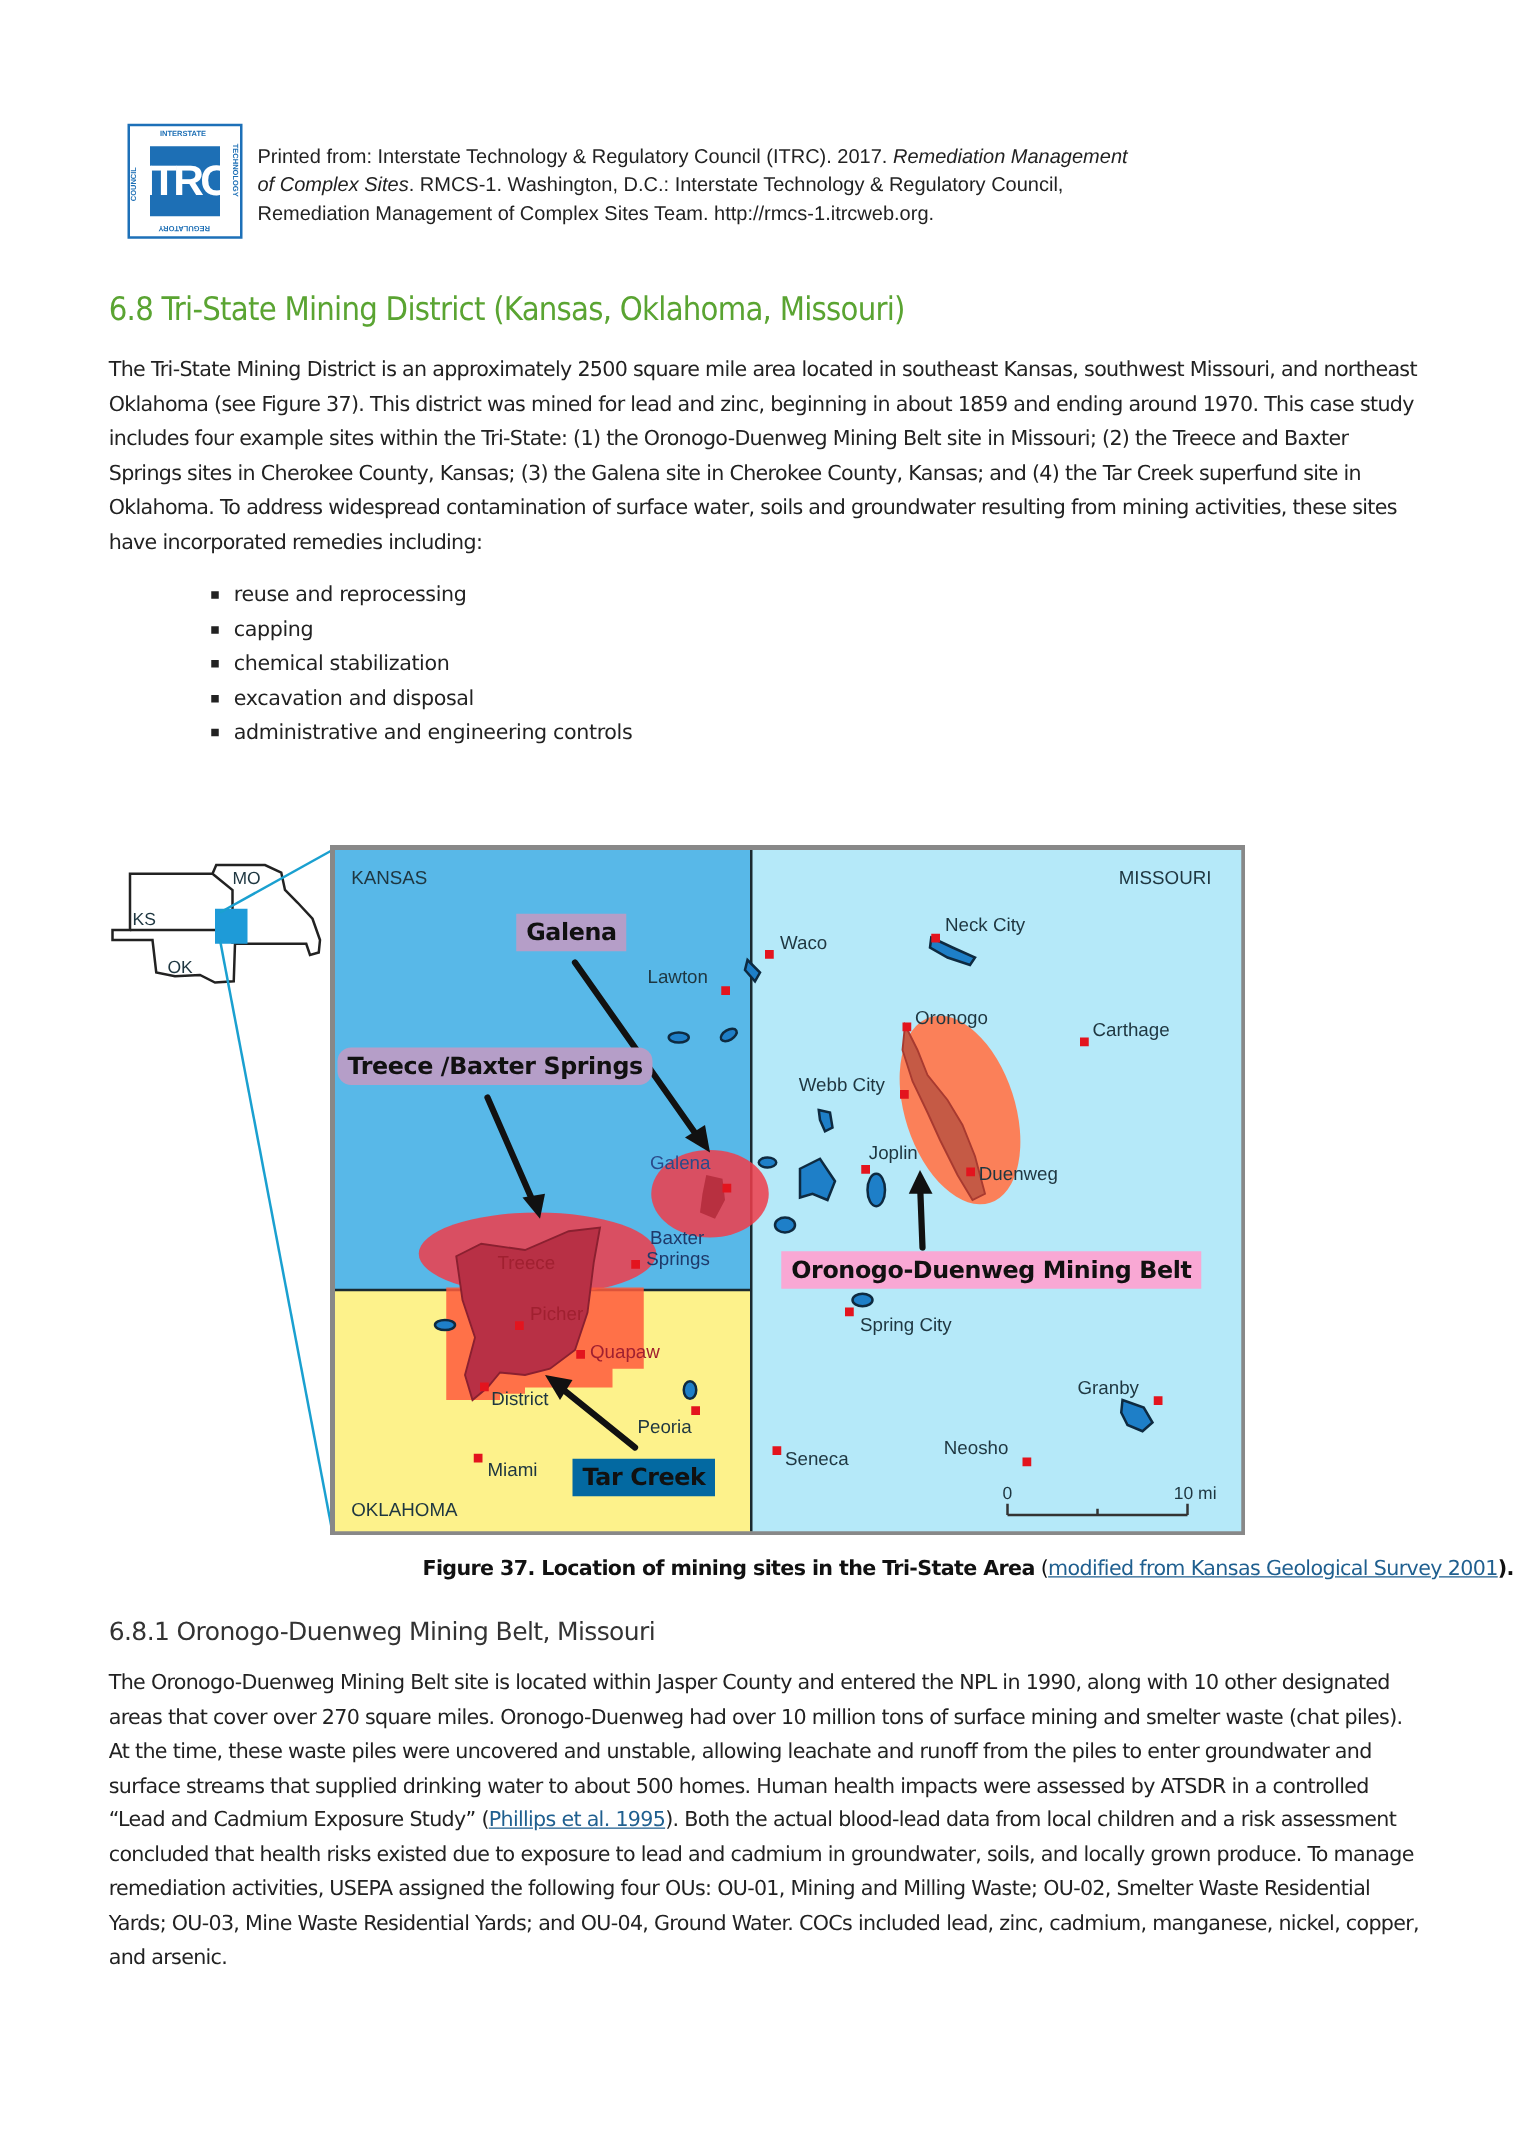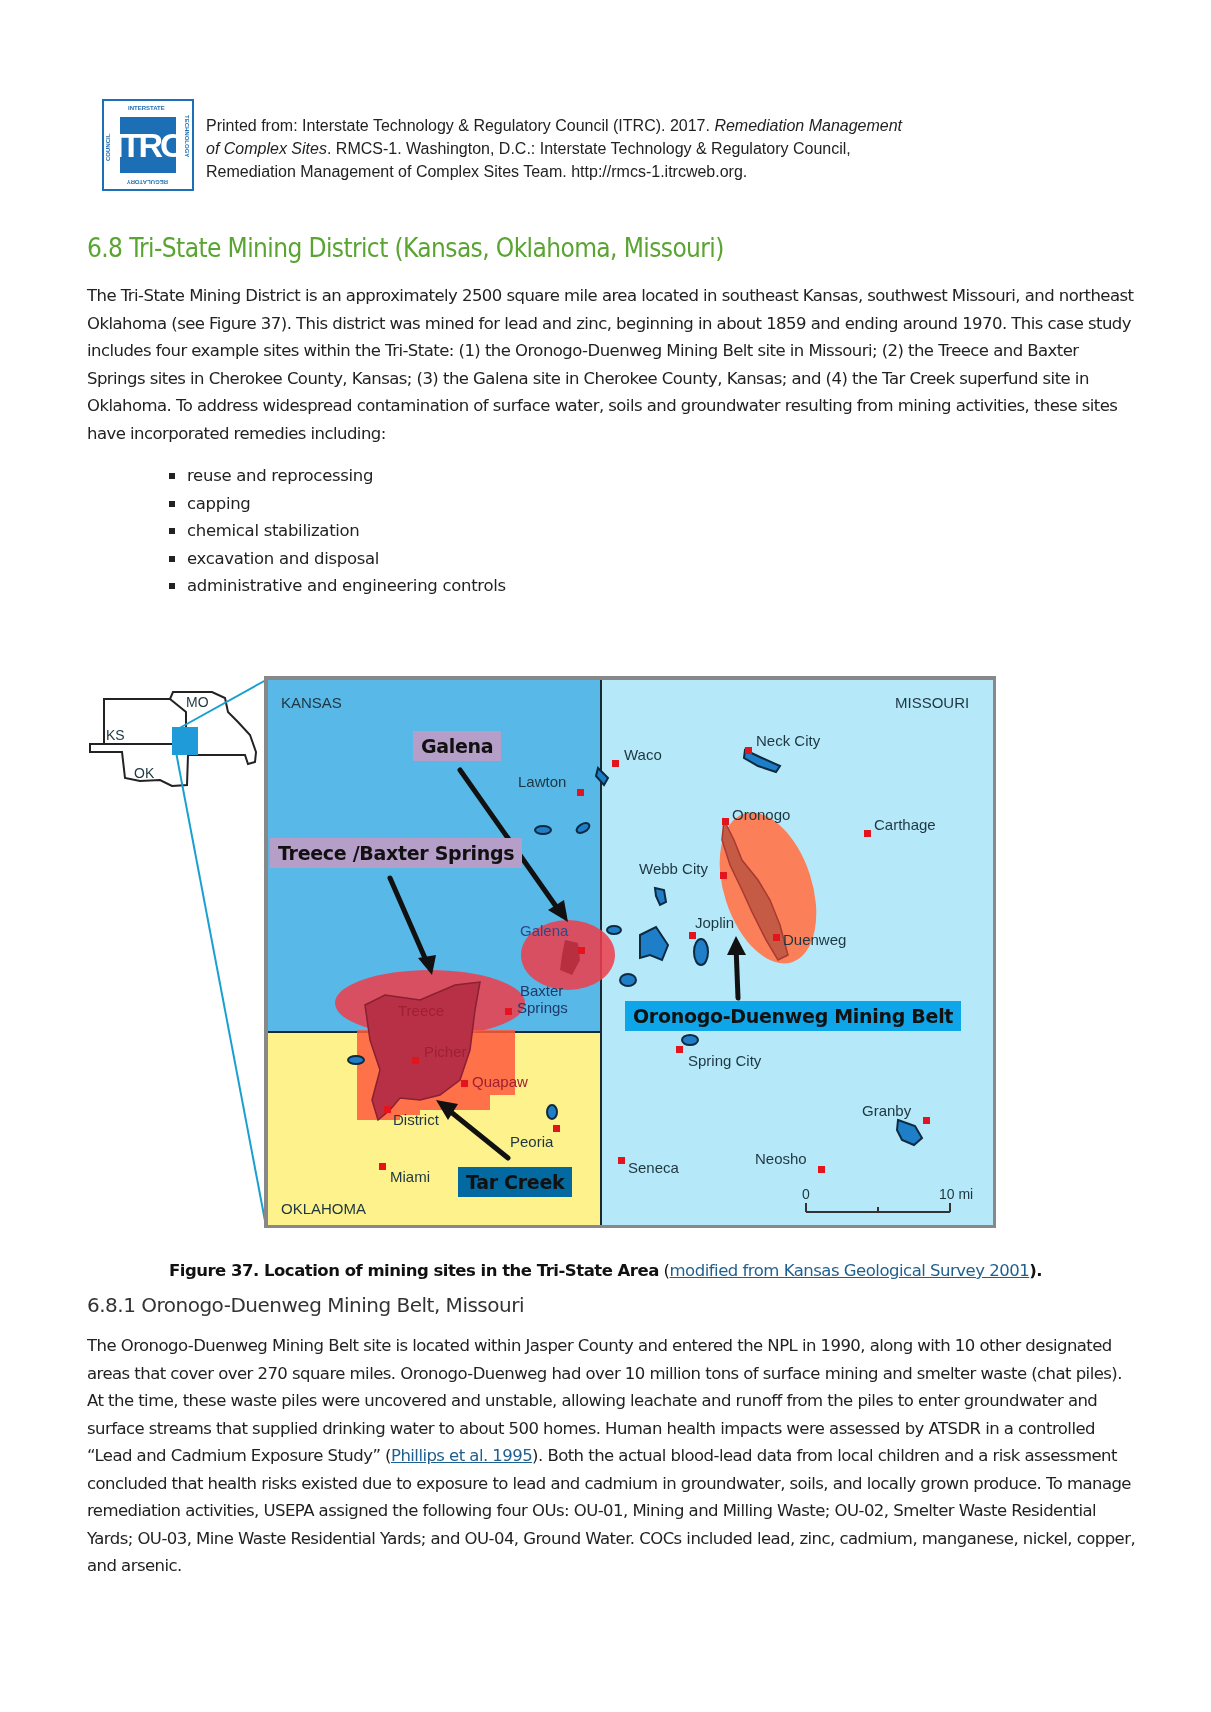--- a/index.html
+++ b/index.html
@@ -8,21 +8,21 @@
   .hdr-logo { left:102px; top:99px; width:92px; height:92px; border:2px solid #1d70b8; box-sizing:border-box; background:#fff; }
   .hdr-logo .inner { position:absolute; left:16px; top:16px; width:56px; height:56px; background:#1d6fb5; color:#fff; font:bold 34px "Liberation Sans", sans-serif; display:flex; align-items:center; justify-content:center; letter-spacing:-3px; }
   .hdr-logo .ring { position:absolute; font:bold 6px "Liberation Sans", sans-serif; color:#1d6fb5; }
   .hdr-text { left:206px; top:114px; font:16px/23px "Liberation Sans", sans-serif; color:#222; width:900px; }
   .hdr-text i { font-style:italic; }
   h1 { position:absolute; left:87px; top:231px; margin:0; font:26px/34px "DejaVu Sans Condensed","DejaVu Sans", sans-serif; color:#5aa432; font-stretch:condensed; letter-spacing:-0.6px; }
   .para { position:absolute; left:87px; width:1050px; font:16.5px/27.5px "DejaVu Sans", sans-serif; color:#222; letter-spacing:-0.55px; }
   ul.rem { position:absolute; left:165px; top:462px; margin:0; padding:0; list-style:none; font:16.5px/27.5px "DejaVu Sans", sans-serif; color:#222; letter-spacing:-0.3px; }
   ul.rem li { position:relative; padding-left:22px; }
   ul.rem li::before { content:""; position:absolute; left:4px; top:11px; width:6px; height:6px; background:#222; }
-  .caption { position:absolute; left:0; width:1211px; top:1245px; text-align:center; font:bold 16.5px "DejaVu Sans", sans-serif; letter-spacing:-0.5px; color:#111;margin-top:16px; }
+  .caption { position:absolute; left:0; width:1211px; top:1245px; text-align:right; font:bold 16.5px "DejaVu Sans", sans-serif; letter-spacing:-0.5px; color:#111; }
   .caption a { font-weight:normal; color:#1f5f8f; text-decoration:underline; }
   h2 { position:absolute; left:87px; top:1291px; margin:0; font:20px/28px "DejaVu Sans", sans-serif; color:#333; letter-spacing:-0.5px; }
   a.link { color:#1f5f8f; text-decoration:underline; }
   .map-label { position:absolute; font:15px "Liberation Sans", sans-serif; color:#1e3640; white-space:nowrap; }
   .state-label { position:absolute; font:15px "Liberation Sans", sans-serif; color:#1e3640; }
   .callout { position:absolute; font:bold 19px "DejaVu Sans", sans-serif; color:#111; padding:4px 8px; white-space:nowrap; letter-spacing:-0.3px; }
   .town { position:absolute; width:7px; height:7px; background:#e3141e; }
 </style>
 </head>
 <body>
@@ -120,22 +120,22 @@
 
   <span class="state-label" style="left:106px;top:727px;font-size:14px;">KS</span>
   <span class="state-label" style="left:186px;top:694px;font-size:14px;">MO</span>
   <span class="state-label" style="left:134px;top:765px;font-size:14px;">OK</span>
 
   <span class="state-label" style="left:281px;top:694px;">KANSAS</span>
   <span class="state-label" style="left:895px;top:694px;">MISSOURI</span>
   <span class="state-label" style="left:281px;top:1200px;">OKLAHOMA</span>
 
   <span class="callout" style="left:413px;top:731px;background:#b59ec8;">Galena</span>
-  <span class="callout" style="left:270px;top:838px;background:#b59ec8;">Treece /Baxter Springs</span>
-  <span class="callout" style="left:625px;top:1001px;background:#0ea5e9;">Oronogo-Duenweg Mining Belt</span>
+  <span class="callout" style="left:270px;top:838px;background:#b59ec8;border-radius:11px;">Treece /Baxter Springs</span>
+  <span class="callout" style="left:625px;top:1001px;background:#f9a8d4;">Oronogo-Duenweg Mining Belt</span>
   <span class="callout" style="left:458px;top:1167px;background:#0369a1;">Tar Creek</span>
 
   <div class="town" style="left:577px;top:789px;"></div>
   <span class="map-label" style="left:518px;top:773px;">Lawton</span>
   <div class="town" style="left:612px;top:760px;"></div>
   <span class="map-label" style="left:624px;top:746px;">Waco</span>
   <div class="town" style="left:745px;top:747px;"></div>
   <span class="map-label" style="left:756px;top:732px;">Neck City</span>
   <div class="town" style="left:722px;top:818px;"></div>
   <span class="map-label" style="left:732px;top:806px;">Oronogo</span>

